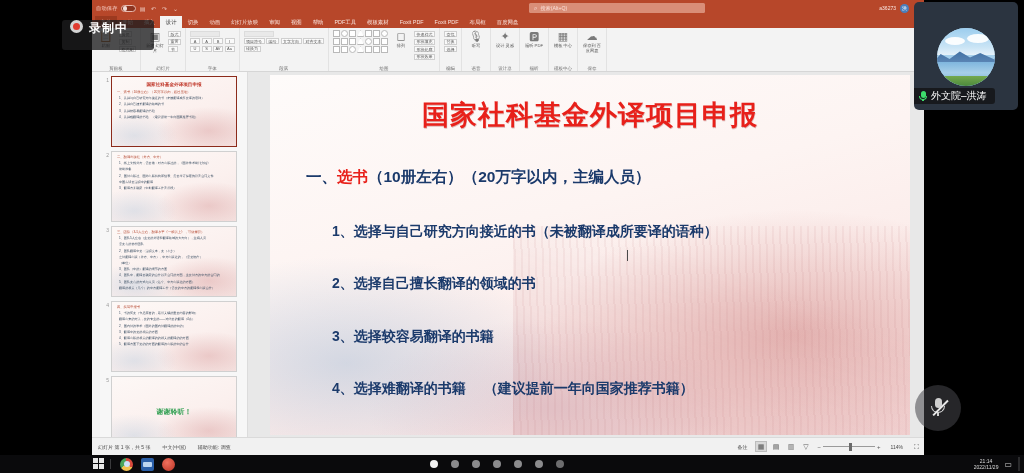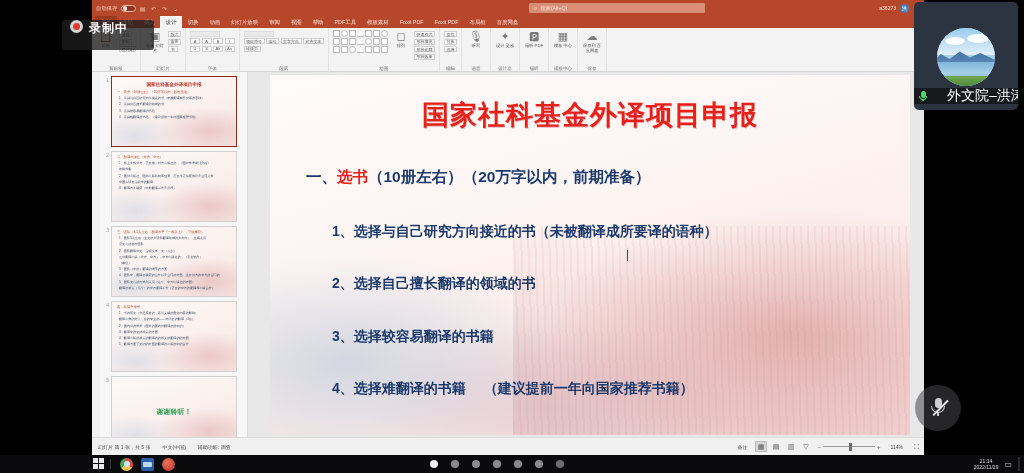--- a/index.html
+++ b/index.html
@@ -220,21 +220,21 @@
     padding: 0 8px 0 5px; border-radius: 0 3px 3px 0;
   }
   .mic-icon { width: 8px; height: 11px; position: relative; }
   .mic-cap { position: absolute; left: 1.5px; top: 0; width: 5px; height: 7px;
     border-radius: 2.5px; background: #3ddc6b; }
   .mic-arc { position: absolute; left: 0; top: 5px; width: 8px; height: 4px;
     border: 1.2px solid #3ddc6b; border-top: none;
     border-radius: 0 0 5px 5px; }
   .mic-stem { position: absolute; left: 3.4px; top: 8.6px; width: 1.2px; height: 2.4px;
     background: #3ddc6b; }
-  .tile-label { color: #fff; font-size: 14px; white-space: nowrap; margin-left: 16px; }
+  .tile-label { color: #fff; font-size: 10px; white-space: nowrap; }
 
   
   .mute-btn {
     position: absolute; right: 63px; bottom: 42px; width: 46px; height: 46px;
     border-radius: 50%; background: rgba(70,70,74,.55);
     display: flex; align-items: center; justify-content: center;
   }
   .mute-glyph { position: relative; width: 14px; height: 20px; }
   .mg-cap { position: absolute; left: 3.5px; top: 0; width: 7px; height: 10px;
     border-radius: 3.5px; background: #cfcfcf; }
@@ -581,21 +581,21 @@
               <div class="thumb-bg"></div>
               <div class="thumb-thanks">谢谢聆听！</div>
             </div>
           </div>
         </div>
 
       <div class="slide-wrap">
         <div class="slide">
           <div class="slide-bg"></div>
           <div class="slide-title">国家社科基金外译项目申报</div>
-          <div class="slide-sub"><span>一、</span><span class="hl">选书</span><span>（10册左右）（20万字以内，前期准备）</span></div>
+          <div class="slide-sub"><span>一、</span><span class="hl">选书</span><span>（10册左右）（20万字以内，主编人员）</span></div>
           <div class="slide-li li1">1、选择与自己研究方向接近的书（未被翻译成所要译的语种）</div>
           <div class="slide-li li2">2、选择自己擅长翻译的领域的书</div>
           <div class="slide-li li3">3、选择较容易翻译的书籍</div>
           <div class="slide-li li4">4、选择难翻译的书籍　 （建议提前一年向国家推荐书籍）</div>
           <div class="text-caret"></div>
         </div>
       </div>
     </div>
 
     <div class="statusbar">

